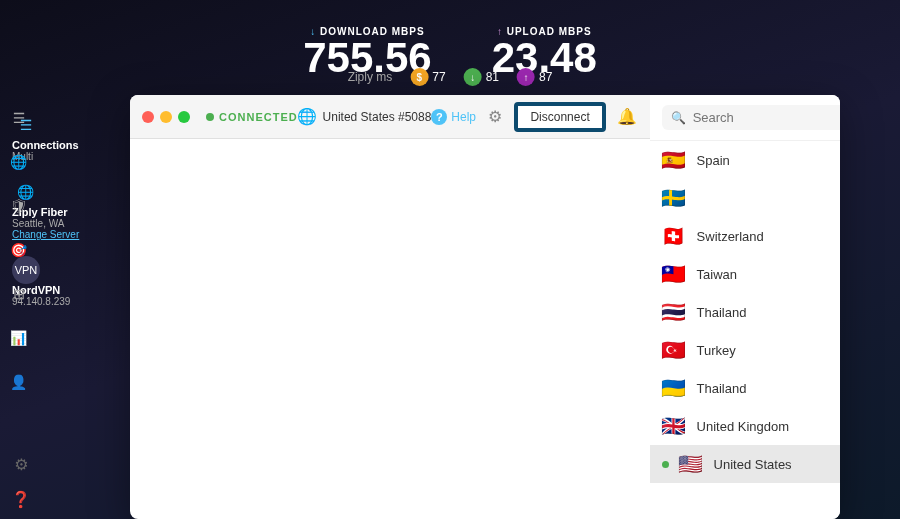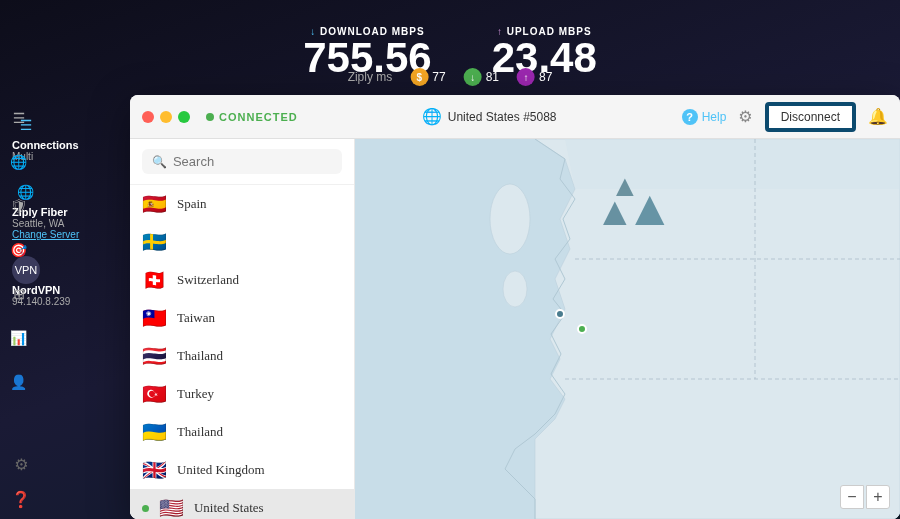--- a/index.html
+++ b/index.html
@@ -129,27 +129,27 @@
       font-size: 14px;
       color: #aaa;
     }
     .icon-circle.active { color: #4fc3f7; }
 
     
     .vpn-window {
       position: absolute;
       top: 95px;
       left: 130px;
-      width: 770px;
+      width: 710px;
       height: 424px;
       background: #fff;
       border-radius: 8px;
       overflow: hidden;
       display: flex;
-      flex-direction: column;
+      flex-direction: row;
       box-shadow: 0 10px 40px rgba(0,0,0,0.4);
     }
 
     
     .title-bar {
       height: 44px;
       background: #f5f5f5;
       display: flex;
       align-items: center;
       padding: 0 12px;
@@ -277,21 +277,21 @@
       display: flex;
       align-items: center;
       padding: 7px 12px;
       gap: 10px;
       cursor: pointer;
       font-size: 13px;
       color: #333;
     }
     .country-item.selected { background: #e8e8e8; }
     .flag { font-size: 20px; }
-    .country-name { flex: 1; font-family: Liberation Serif, serif; }
+    .country-name { flex: 1; }
     .connected-dot-small {
       width: 7px; height: 7px;
       border-radius: 50%;
       background: #4caf50;
     }
 
     
     .map-area {
       flex: 1;
       position: relative;

